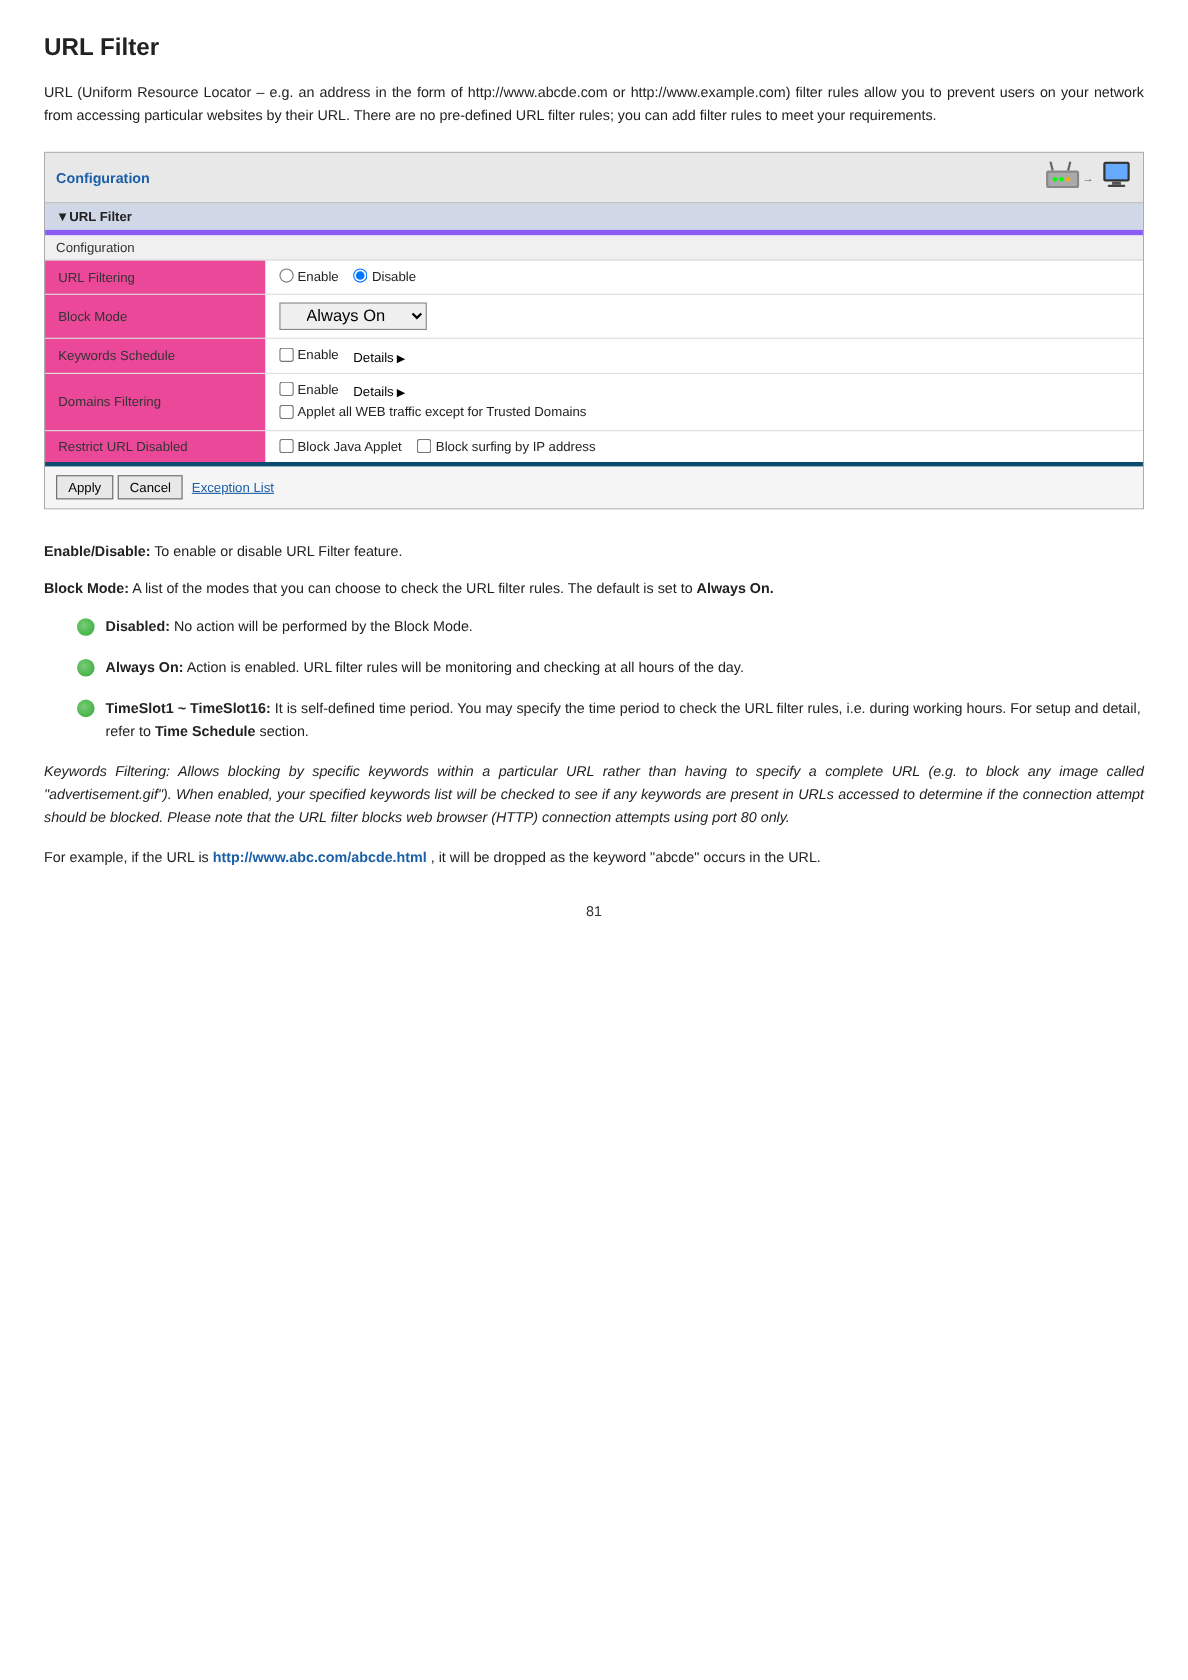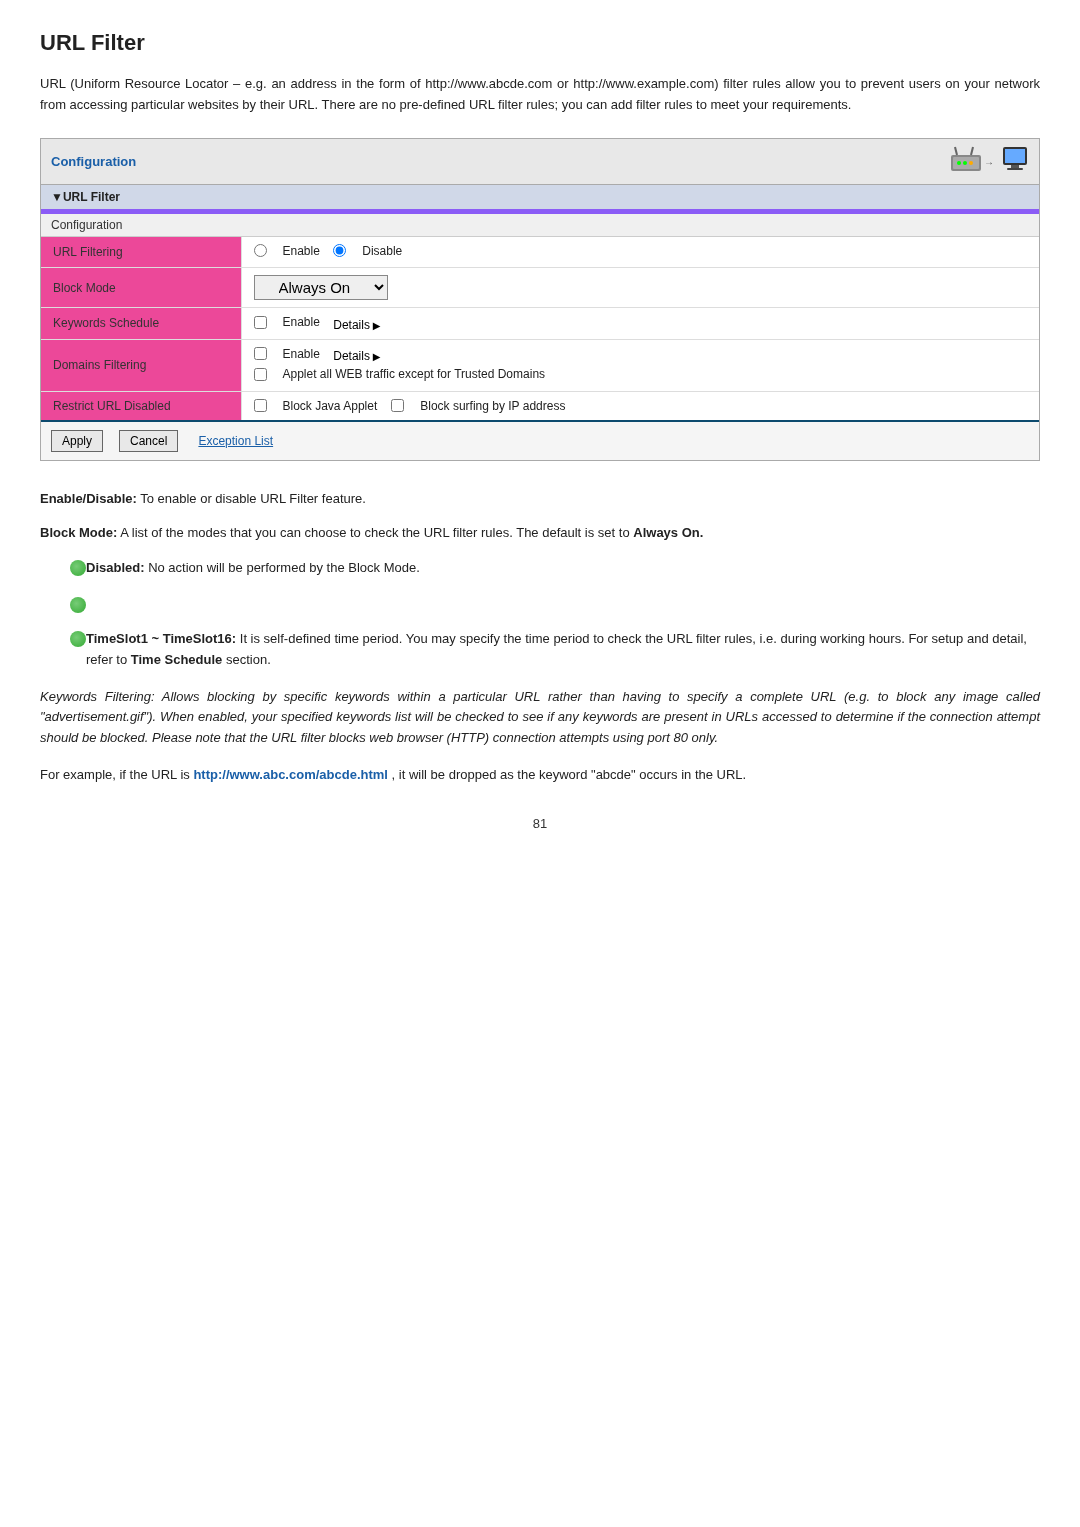--- a/index.html
+++ b/index.html
@@ -81,21 +81,21 @@
       background: #fff;
       font-size: 12px;
     }
     .config-table tr:last-child td {
       border-bottom: none;
     }
     
     .radio-option, .checkbox-option {
       display: inline-flex;
       align-items: center;
-      gap: 16px;
+      gap: 4px;
       margin-right: 10px;
       font-size: 12px;
       justify-content: center;
     }
     input[type="radio"], input[type="checkbox"] {
       margin: 0;
     }
     
     select {
       font-size: 15px;
@@ -110,24 +110,24 @@
       text-decoration: none;
     }
     .details-link::after {
       content: ' ▶';
       font-size: 10px;
     }
     
     .config-footer {
       padding: 8px 10px;
       background: #f5f5f5;
-      border-top: 2px solid #0c4a6e;
+      border-top: 4px solid #0c4a6e;
       display: flex;
       align-items: center;
-      gap: 16px;
+      gap: 4px;
     }
     .btn {
       padding: 3px 10px;
       font-size: 12px;
       border: 1px solid #666;
       background: #e8e8e8;
       cursor: pointer;
       font-family: Arial, sans-serif;
     }
     .exception-link {
@@ -145,20 +145,21 @@
       text-align: justify;
     }
     .desc-section b { font-weight: bold; }
     .bullet-list {
       margin: 14px 0 14px 30px;
       list-style: none;
     }
     .bullet-list li {
       display: flex;
       align-items: flex-start;
+      gap: 10px;
       margin-bottom: 16px;
       font-size: 13px;
       line-height: 1.6;
     }
     .bullet-icon-inner {
       display: inline-block;
       width: 16px;
       height: 16px;
       min-width: 16px;
       border-radius: 50%;
@@ -342,20 +343,24 @@
 <ul class="bullet-list">
   <li>
     <span class="bullet-icon-inner"></span>
     <span>
       <b>Disabled:</b>
       <span> No action will be performed by the Block Mode.</span>
     </span>
   </li>
   <li>
     <span class="bullet-icon-inner"></span>
+    <span>
+      <b>Always On:</b>
+      <span> Action is enabled.  URL filter rules will be monitoring and checking at all hours of the day.</span>
+    </span>
   </li>
   <li>
     <span class="bullet-icon-inner"></span>
     <span>
       <b>TimeSlot1 ~ TimeSlot16:</b>
       <span>  It is self-defined time period.  You may specify the time period to check the URL filter rules, i.e. during working hours. For setup and detail, refer to </span>
       <b>Time Schedule</b>
       <span> section.</span>
     </span>
   </li>

